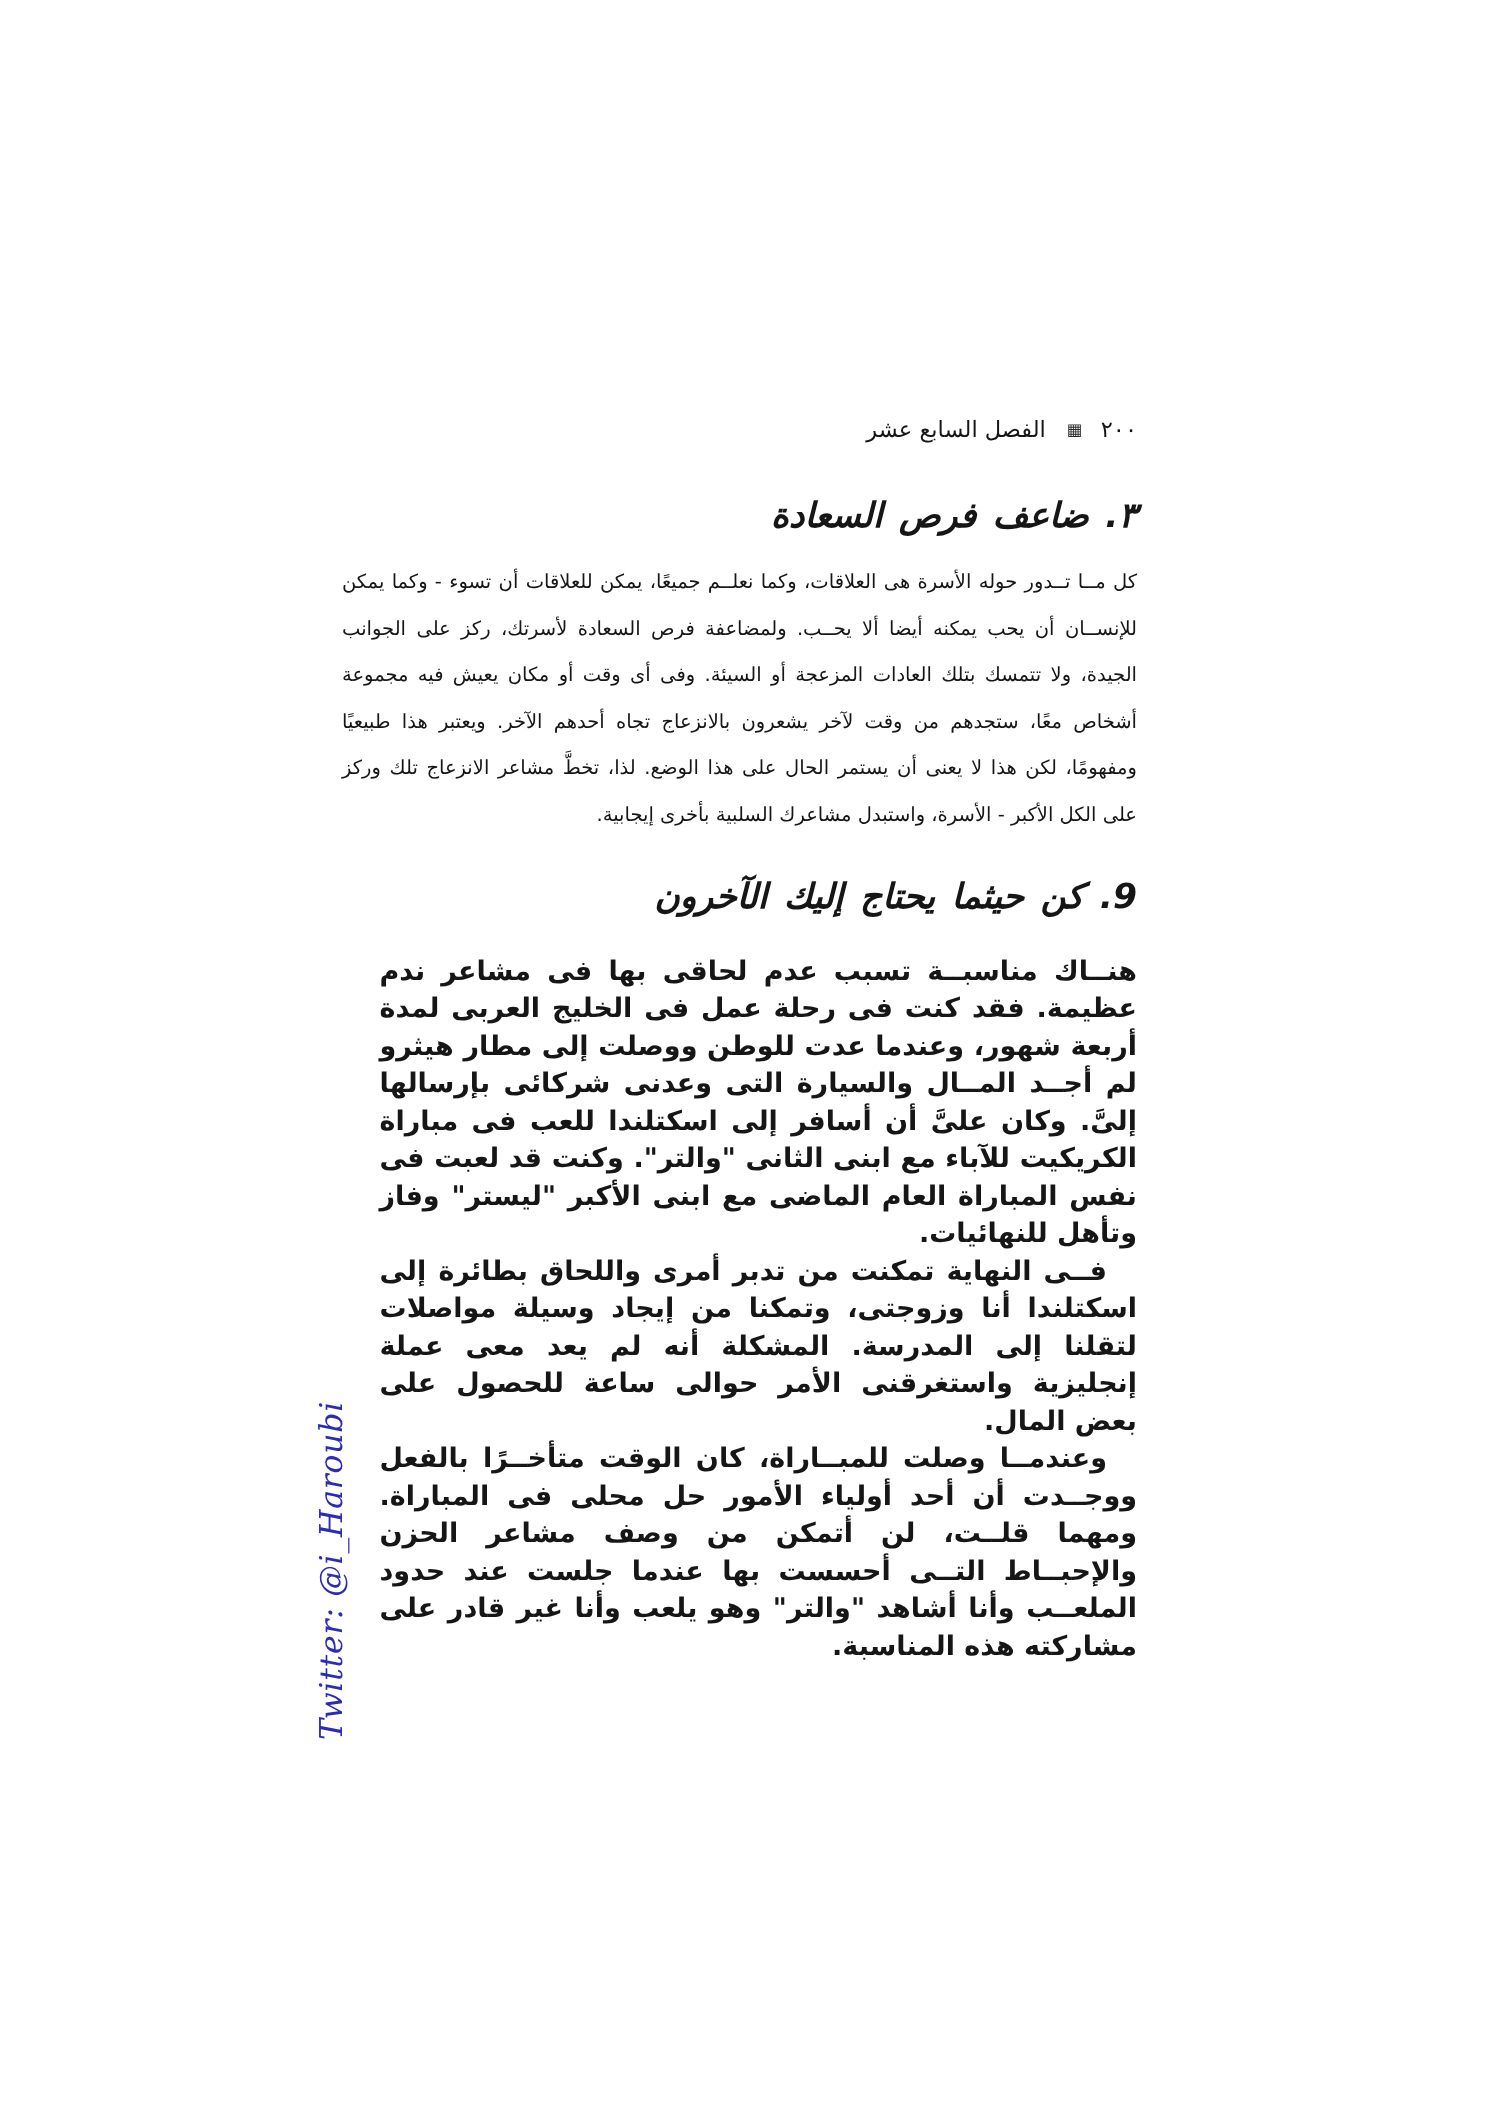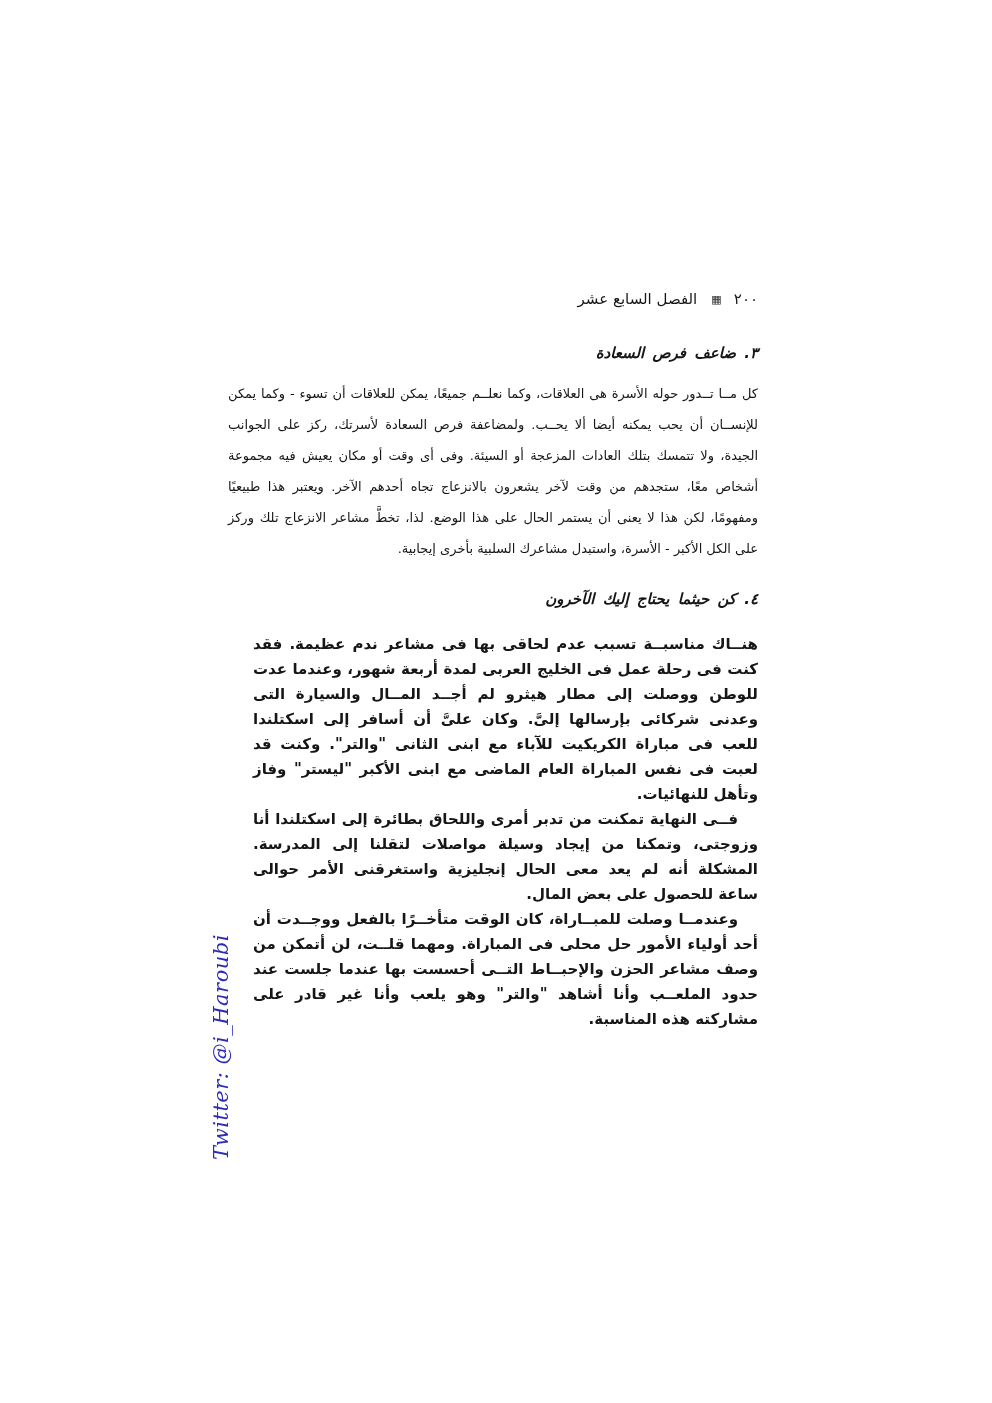--- a/index.html
+++ b/index.html
@@ -14,63 +14,63 @@
     overflow: hidden;
     font-family: "DejaVu Sans", sans-serif;
   }
   .page {
     position: absolute;
     inset: 0;
     background: #ffffff;
   }
   .content {
     position: absolute;
-    top: 13px;
+    top: 0;
     left: 228px;
     width: 530px;
     padding-top: 277px;
     direction: rtl;
     color: #161616;
   }
   .page-header {
     font-size: 15px;
     text-align: right;
     white-space: nowrap;
     letter-spacing: 0.2px;
   }
   .page-header .ornament {
     display: inline-block;
     font-size: 11px;
     margin: 0 12px 0 14px;
     transform: translateY(-1px);
     color: #2a2a2a;
   }
   .section-heading {
-    font-size: 15px;
+    font-size: 23px;
     font-weight: bold;
     font-style: italic;
     text-align: right;
     margin: 0;
     letter-spacing: 0.5px;
     word-spacing: 3px;
   }
   .heading-first { margin: 36px 0 16px 0; }
   .heading-second { margin: 26px 0 16px 0; }
   .body-para {
     margin: 0;
     font-size: 13px;
     line-height: 31px;
     text-align: justify;
     text-align-last: right;
   }
   .anecdote {
     margin-top: 24px;
     margin-left: 25px;
     font-weight: bold;
-    font-size: 15px;
+    font-size: 18px;
     line-height: 25px;
   }
   .anecdote p {
     margin: 0;
     text-align: justify;
     text-align-last: right;
   }
   .anecdote p.indent {
     text-indent: 20px;
   }
@@ -97,23 +97,23 @@
   <div class="content">
 
     <div class="page-header">
       <span>٢٠٠</span><span class="ornament">▦</span><span>الفصل السابع عشر</span>
     </div>
 
     <h2 class="section-heading heading-first">٣. ضاعف فرص السعادة</h2>
 
     <p class="body-para">كل مــا تــدور حوله الأسرة هى العلاقات، وكما نعلــم جميعًا، يمكن للعلاقات أن تسوء - وكما يمكن للإنســان أن يحب يمكنه أيضا ألا يحــب. ولمضاعفة فرص السعادة لأسرتك، ركز على الجوانب الجيدة، ولا تتمسك بتلك العادات المزعجة أو السيئة. وفى أى وقت أو مكان يعيش فيه مجموعة أشخاص معًا، ستجدهم من وقت لآخر يشعرون بالانزعاج تجاه أحدهم الآخر. ويعتبر هذا طبيعيًا ومفهومًا، لكن هذا لا يعنى أن يستمر الحال على هذا الوضع. لذا، تخطَّ مشاعر الانزعاج تلك وركز على الكل الأكبر - الأسرة، واستبدل مشاعرك السلبية بأخرى إيجابية.</p>
 
-    <h2 class="section-heading heading-second">٤. كن حيثما يحتاج إليك الآخرون</h2>
+    <h2 class="section-heading heading-second">9. كن حيثما يحتاج إليك الآخرون</h2>
 
 
     <div class="anecdote">
       <p>هنــاك مناسبــة تسبب عدم لحاقى بها فى مشاعر ندم عظيمة. فقد كنت فى رحلة عمل فى الخليج العربى لمدة أربعة شهور، وعندما عدت للوطن ووصلت إلى مطار هيثرو لم أجــد المــال والسيارة التى وعدنى شركائى بإرسالها إلىَّ. وكان علىَّ أن أسافر إلى اسكتلندا للعب فى مباراة الكريكيت للآباء مع ابنى الثانى "والتر". وكنت قد لعبت فى نفس المباراة العام الماضى مع ابنى الأكبر "ليستر" وفاز وتأهل للنهائيات.</p>
-      <p class="indent">فــى النهاية تمكنت من تدبر أمرى واللحاق بطائرة إلى اسكتلندا أنا وزوجتى، وتمكنا من إيجاد وسيلة مواصلات لتقلنا إلى المدرسة. المشكلة أنه لم يعد معى الحال إنجليزية واستغرقنى الأمر حوالى ساعة للحصول على بعض المال.</p>
+      <p class="indent">فــى النهاية تمكنت من تدبر أمرى واللحاق بطائرة إلى اسكتلندا أنا وزوجتى، وتمكنا من إيجاد وسيلة مواصلات لتقلنا إلى المدرسة. المشكلة أنه لم يعد معى عملة إنجليزية واستغرقنى الأمر حوالى ساعة للحصول على بعض المال.</p>
       <p class="indent">وعندمــا وصلت للمبــاراة، كان الوقت متأخــرًا بالفعل ووجــدت أن أحد أولياء الأمور حل محلى فى المباراة. ومهما قلــت، لن أتمكن من وصف مشاعر الحزن والإحبــاط التــى أحسست بها عندما جلست عند حدود الملعــب وأنا أشاهد "والتر" وهو يلعب وأنا غير قادر على مشاركته هذه المناسبة.</p>
     </div>
 
   </div>
 </div>
 
 </body></html>

